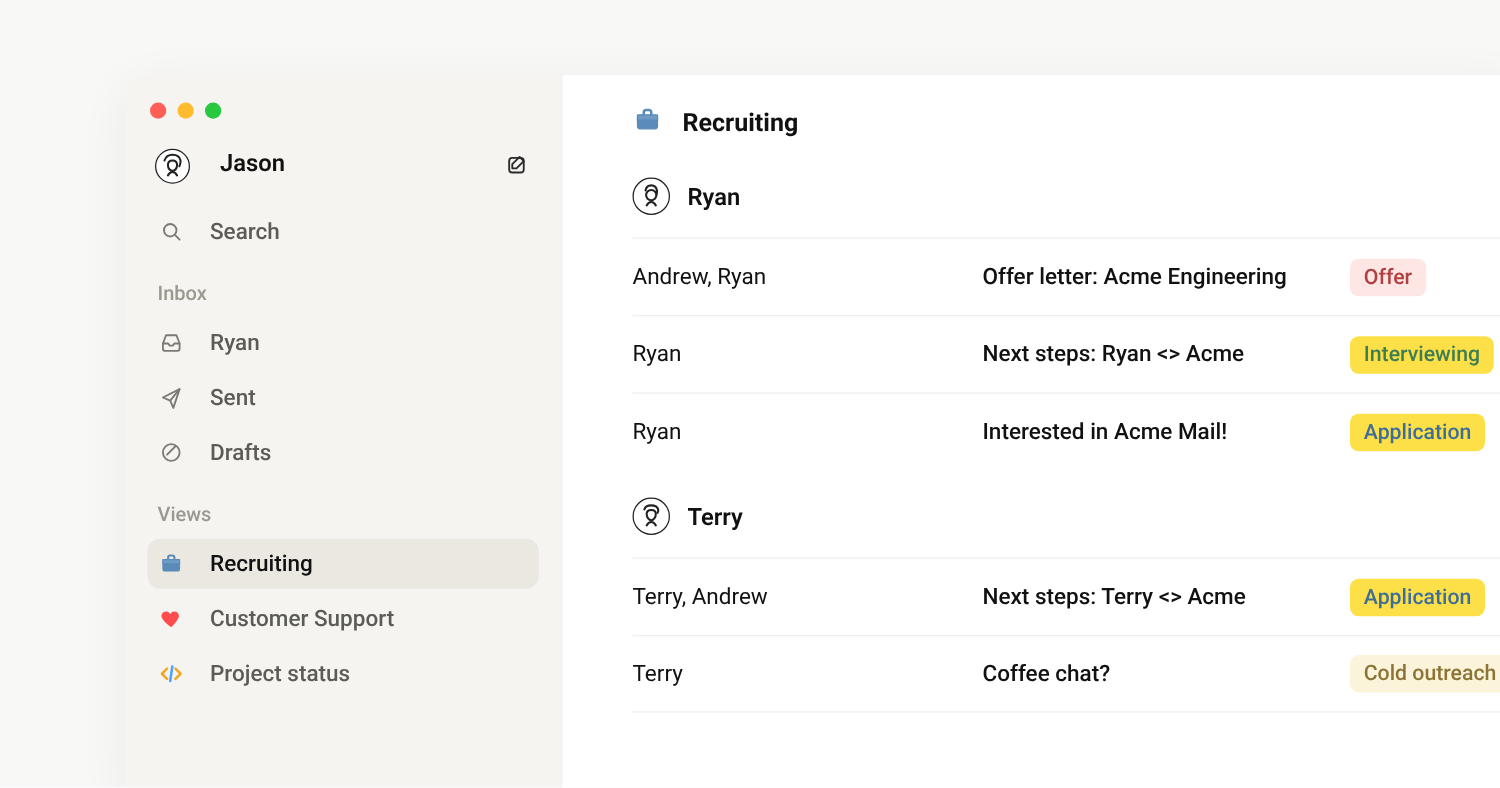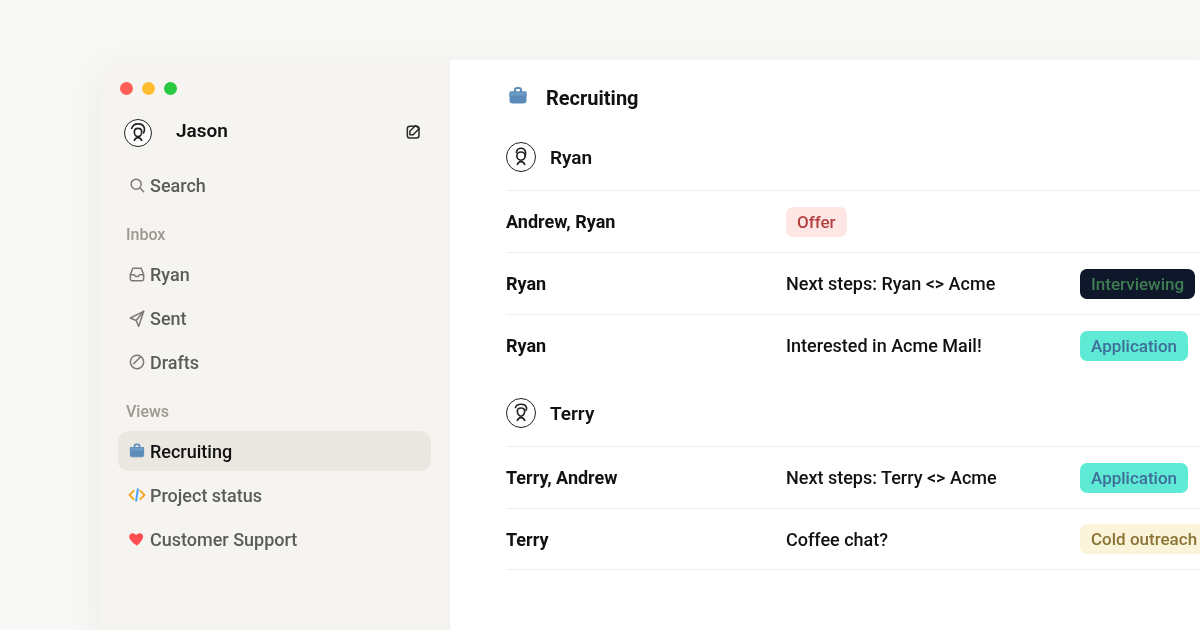--- a/index.html
+++ b/index.html
@@ -51,21 +51,21 @@
     flex: 0 0 auto;
   }
   .avatar-sketch svg { width: 22px; height: 22px; }
 
   .compose-btn {
     width: 22px; height: 22px; display:flex; align-items:center; justify-content:center;
     color: #2b2b2b; cursor: pointer;
   }
 
   .side-row {
-    display:flex; align-items:center; gap: 2px;
+    display:flex; align-items:center; gap: 20px;
     padding: 9px 8px; border-radius: 10px;
     color: #5c5c56; font-size: 18px; font-weight: 500;
     cursor: pointer;
   }
   .side-row.active { background: #ebe8e2; color: #111; }
   .side-row .icon-slot { width: 22px; height: 22px; display:flex; align-items:center; justify-content:center; color:#7b7a73; }
   .side-row.active .icon-slot { color:#111; }
   .side-row .label { flex: 1; }
 
   .section-label {
@@ -91,30 +91,30 @@
   .mail-row {
     display: grid;
     grid-template-columns: 280px 1fr 140px;
     align-items: center;
     height: 62px;
     border-top: 1px solid #eee;
     font-size: 18px;
     cursor: pointer;
   }
   .mail-row:last-child { border-bottom: 1px solid #eee; }
-  .mail-sender { font-weight: 700; color:#111; }
+  .mail-sender { font-weight: 400; color:#111; }
   .mail-subject { font-weight: 500; color:#111; white-space: nowrap; overflow: hidden; text-overflow: ellipsis; }
   .badge {
     justify-self: start;
     padding: 5px 11px; border-radius: 7px; font-weight: 500; font-size: 17px;
     white-space: nowrap; overflow: hidden;
   }
   .badge.red { background: #fde6e4; color: #b24040; }
-  .badge.green { background: #0f172a; color: #3f7d52; }
-  .badge.blue { background: #5eead4; color: #3e6d99; }
+  .badge.green { background: #fde047; color: #3f7d52; }
+  .badge.blue { background: #fde047; color: #3e6d99; }
   .badge.yellow { background: #fbf3da; color: #8b7436; }
 
   
   .stroke-ic { stroke: currentColor; fill: none; stroke-width: 1.8; stroke-linecap: round; stroke-linejoin: round; }
 
   .heart-ic { color: #ff4d4f; }
   .code-ic { color: #f5a623; }
   .briefcase-blue { color: #5b8bb8; }
 </style>
 </head>
@@ -214,39 +214,39 @@
                 <rect x="4" y="8" width="16" height="11" rx="2"></rect>
                 <path d="M9 8V6a2 2 0 0 1 2-2h2a2 2 0 0 1 2 2v2" fill="none" stroke-width="2"></path>
                 <rect x="4" y="8" width="16" height="4" fill="#6d9cc5"></rect>
               </g>
             </svg>
         </span>
         <span class="label">Recruiting</span>
       </div>
 
       <div class="side-row">
+        <span class="icon-slot heart-ic">
+          <svg viewBox="0 0 24 24" width="20" height="20">
+              <path fill="#ff4d4f" d="M12 20s-7-4.5-9-9c-1.3-3 .8-6 4-6 2 0 3.3 1.2 4 2.5C11.7 6.2 13 5 15 5c3.2 0 5.3 3 4 6-2 4.5-7 9-7 9z"></path>
+            </svg>
+        </span>
+        <span class="label">Customer Support</span>
+      </div>
+
+      <div class="side-row">
         <span class="icon-slot code-ic">
           <svg viewBox="0 0 24 24" width="20" height="20">
               <g stroke="#f5a623" stroke-width="2.4" fill="none" stroke-linecap="round" stroke-linejoin="round">
                 <path d="M8 7l-5 5 5 5"></path>
                 <path d="M16 7l5 5-5 5"></path>
                 <path d="M13 5l-2 14" stroke="#4aa3ff"></path>
               </g>
             </svg>
         </span>
         <span class="label">Project status</span>
-      </div>
-
-      <div class="side-row">
-        <span class="icon-slot heart-ic">
-          <svg viewBox="0 0 24 24" width="20" height="20">
-              <path fill="#ff4d4f" d="M12 20s-7-4.5-9-9c-1.3-3 .8-6 4-6 2 0 3.3 1.2 4 2.5C11.7 6.2 13 5 15 5c3.2 0 5.3 3 4 6-2 4.5-7 9-7 9z"></path>
-            </svg>
-        </span>
-        <span class="label">Customer Support</span>
       </div>
 
     </aside>
 
     <main class="main">
 
       <div class="pane-header">
         <span class="briefcase-blue">
           <svg viewBox="0 0 24 24" width="24" height="24">
               <g style="stroke:#5b8bb8" fill="#5b8bb8">
@@ -267,20 +267,21 @@
                 <circle cx="12" cy="11" r="4.5"></circle>
                 <path d="M8 20c1-2 2.5-3 4-3s3 1 4 3"></path>
               </g>
             </svg>
         </div>
         <span class="name">Ryan</span>
       </div>
 
       <div class="mail-row">
         <span class="mail-sender">Andrew, Ryan</span>
+        <span class="mail-subject">Offer letter: Acme Engineering</span>
         <span class="badge red">Offer</span>
       </div>
       <div class="mail-row">
         <span class="mail-sender">Ryan</span>
         <span class="mail-subject">Next steps: Ryan &lt;&gt; Acme</span>
         <span class="badge green">Interviewing</span>
       </div>
       <div class="mail-row">
         <span class="mail-sender">Ryan</span>
         <span class="mail-subject">Interested in Acme Mail!</span>

